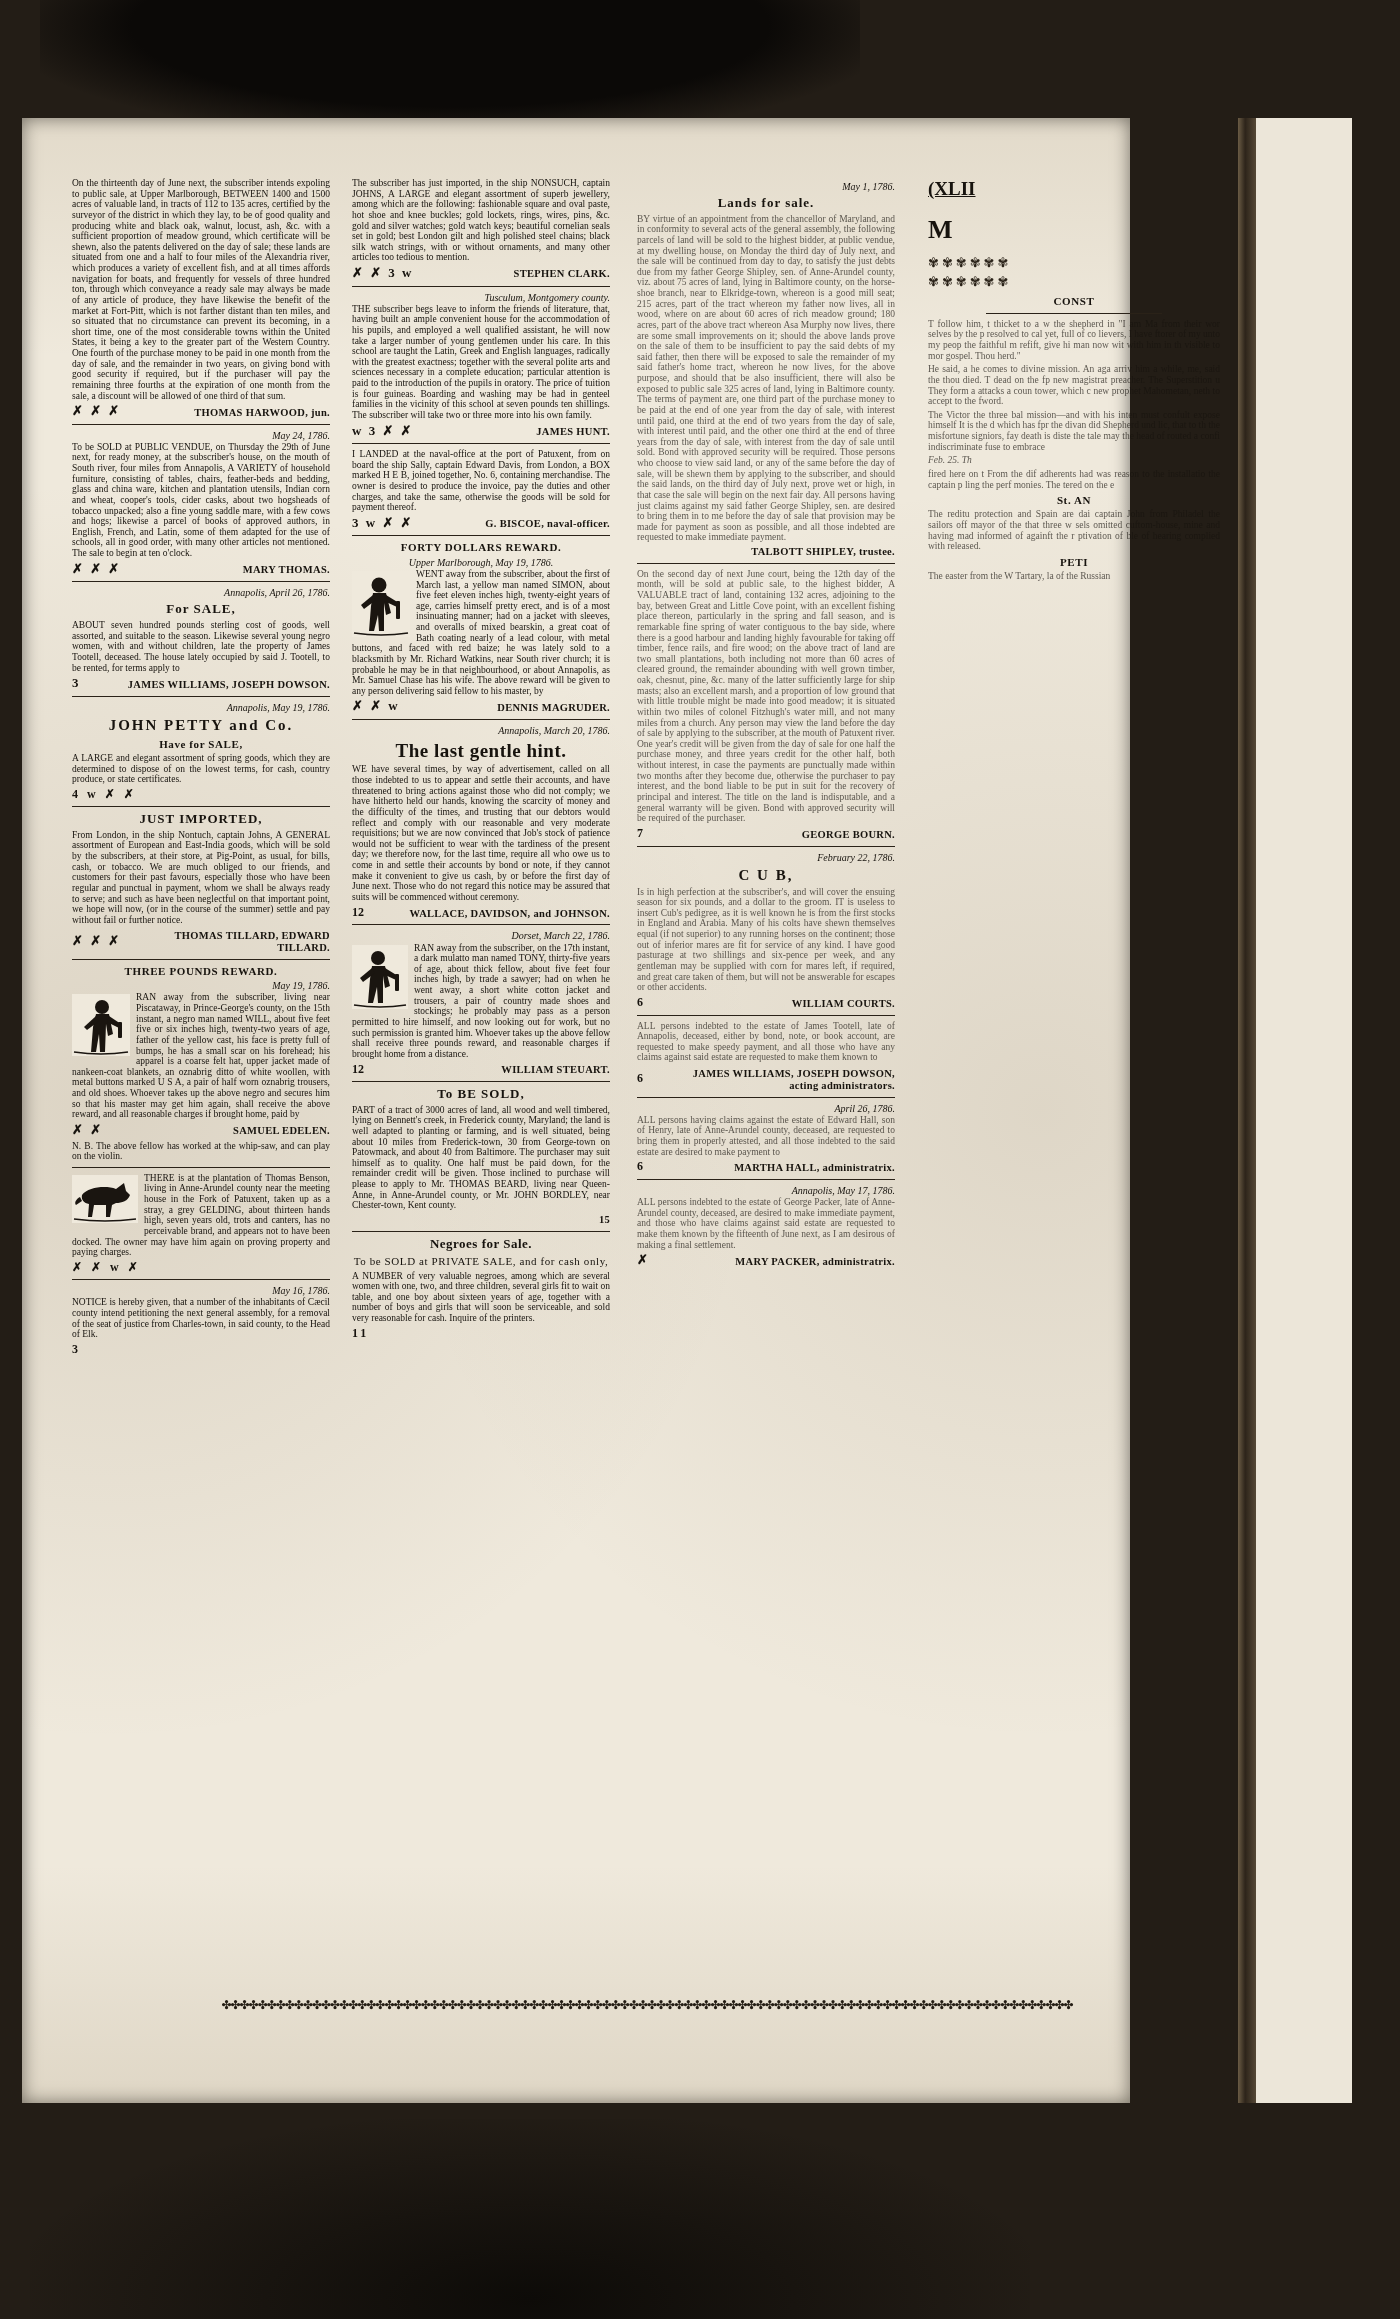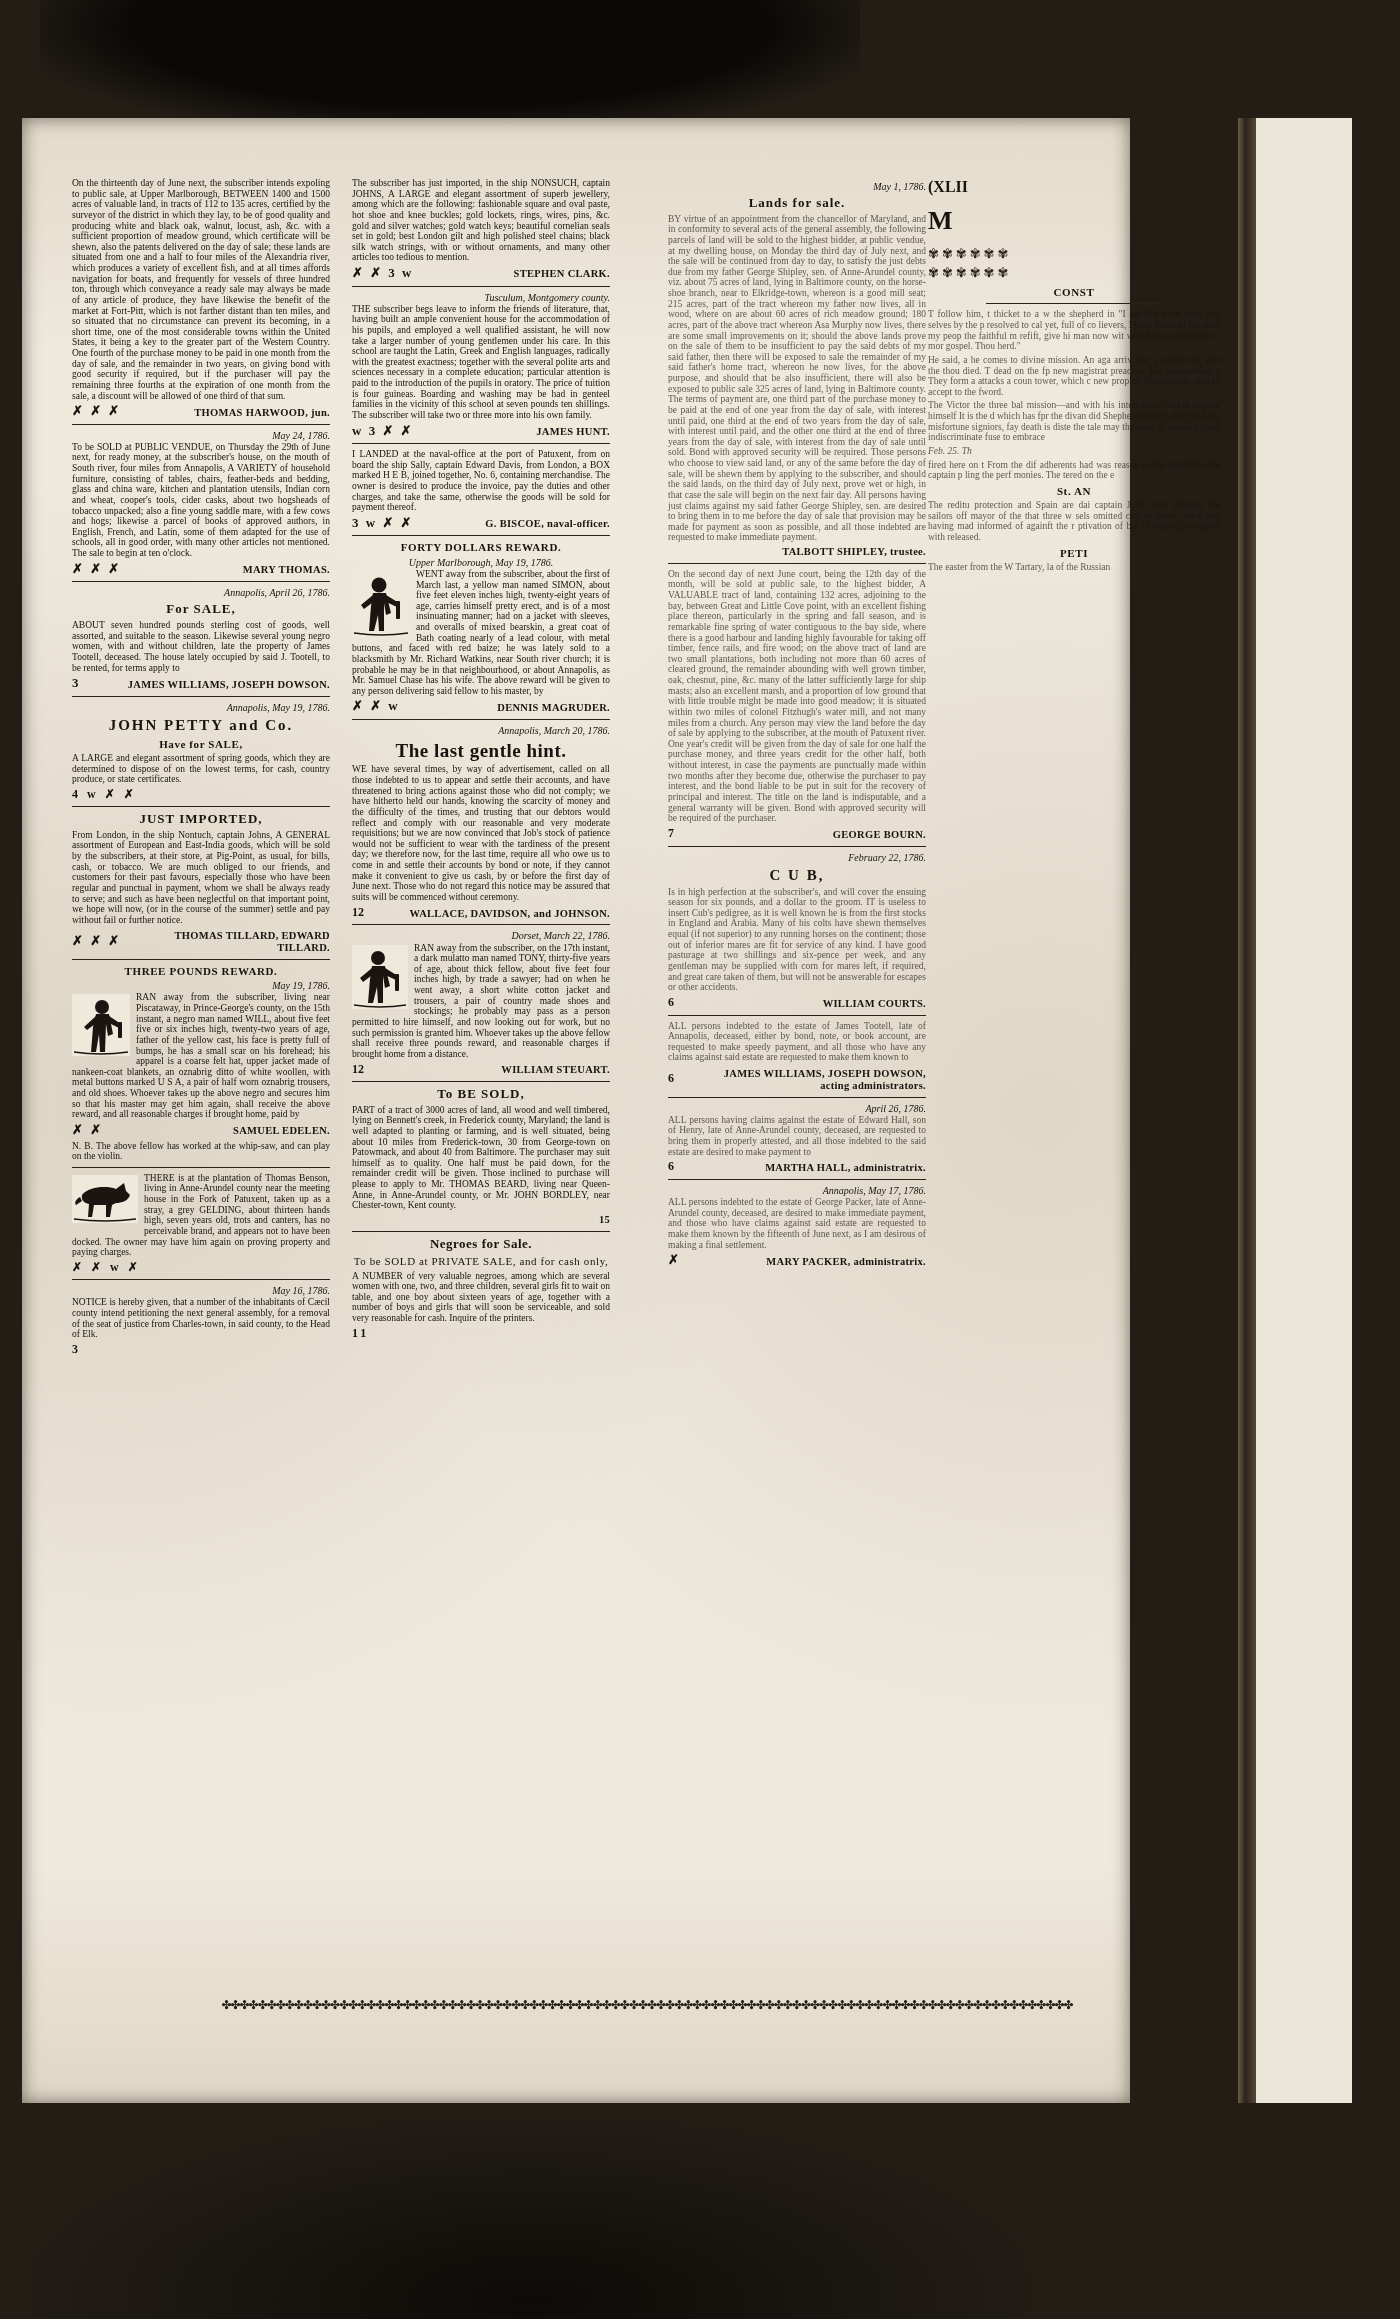--- a/index.html
+++ b/index.html
@@ -25,21 +25,21 @@
 
   
   #gutter{position:absolute;left:1216px;top:0;width:18px;height:100%;
         background:linear-gradient(90deg,#6b5c45,#2d241a 40%,#554836);}
   #rightleaf{position:absolute;left:1234px;top:0;width:96px;height:100%;background:#ece6d9;}
 
   .col{position:absolute;top:60px;width:258px;font-size:10.5px;line-height:1.12;
        text-align:justify;color:#17130e;}
   #c1{left:50px;}
   #c2{left:330px;}
-  #c3{left:646px;}
+  #c3{left:615px;}
   #c4{left:906px;width:292px;}
 
   .rule{border-top:1px solid #2a2218;margin:5px 0 5px 0;height:0;}
   .rule.short{width:60%;margin-left:auto;margin-right:auto;}
   .hd{text-align:center;font-weight:bold;letter-spacing:.5px;margin:4px 0 3px;}
   .hd.big{font-size:15px;letter-spacing:2px;}
   .hd.mid{font-size:13px;letter-spacing:1px;}
   .hd.sm{font-size:11px;letter-spacing:.6px;}
   .date{text-align:right;font-style:italic;font-size:10px;margin:3px 0 1px;}
   .sig{text-align:right;font-size:10.5px;margin-top:2px;letter-spacing:.3px;font-weight:bold;}
@@ -346,21 +346,21 @@
         <div class="date">Annapolis, May 17, 1786.</div>
         <p class="p small faded">ALL persons indebted to the estate of George Packer, late of Anne-Arundel county, deceased, are desired to make immediate payment, and those who have claims against said estate are requested to make them known by the fifteenth of June next, as I am desirous of making a final settlement.</p>
         <div class="mark">
           <span class="x">✗</span>
           <span class="sig" style="flex:1">MARY PACKER, administratrix.</span>
         </div>
       </div>
     </div>
 
     <div class="col" id="c4">
-      <div style="font-size:16px;font-weight:bold;margin-bottom:10px;">(XLII</div>
+      <div style="font-size:19px;font-weight:bold;margin-bottom:16px;text-decoration:underline;">(XLII</div>
       <div style="font-size:26px;font-weight:bold;letter-spacing:3px;margin:6px 0 12px;">M</div>
       <div style="color:#2a2218;font-size:13px;letter-spacing:3px;margin:4px 0;">✾✾✾✾✾✾</div>
       <div style="color:#2a2218;font-size:13px;letter-spacing:3px;margin:4px 0;">✾✾✾✾✾✾</div>
       <div class="hd sm" style="margin-top:6px">CONST</div>
       <div class="rule short"></div>
       <p class="p small faded">T follow him, t thicket to a w the shepherd in "I am Ma from their wor selves by the p resolved to cal yet, full of co lievers, I have ftorer of my unto my peop the faithful m refift, give hi man now wit with him in th visible to mor gospel. Thou herd."</p>
       <p class="p small faded">He said, a he comes to divine mission. An aga arriv him a while, me, said the thou died. T dead on the fp new magistrat preacher. The Superstition u They form a attacks a coun tower, which c new prophet Mahometan, neth to accept to the fword.</p>
       <p class="p small faded">The Victor the three bal mission—and with his inten must confult expose himself It is the d which has fpr the divan did Shepherd und lic, that to th the misfortune signiors, fay death is diste the tale may the head of routed a confi indiscriminate fuse to embrace</p>
       <div class="p small faded ital">Feb. 25. Th</div>
       <p class="p small faded">fired here on t From the dif adherents had was reason to the installatio the captain p ling the perf monies. The tered on the e</p>

